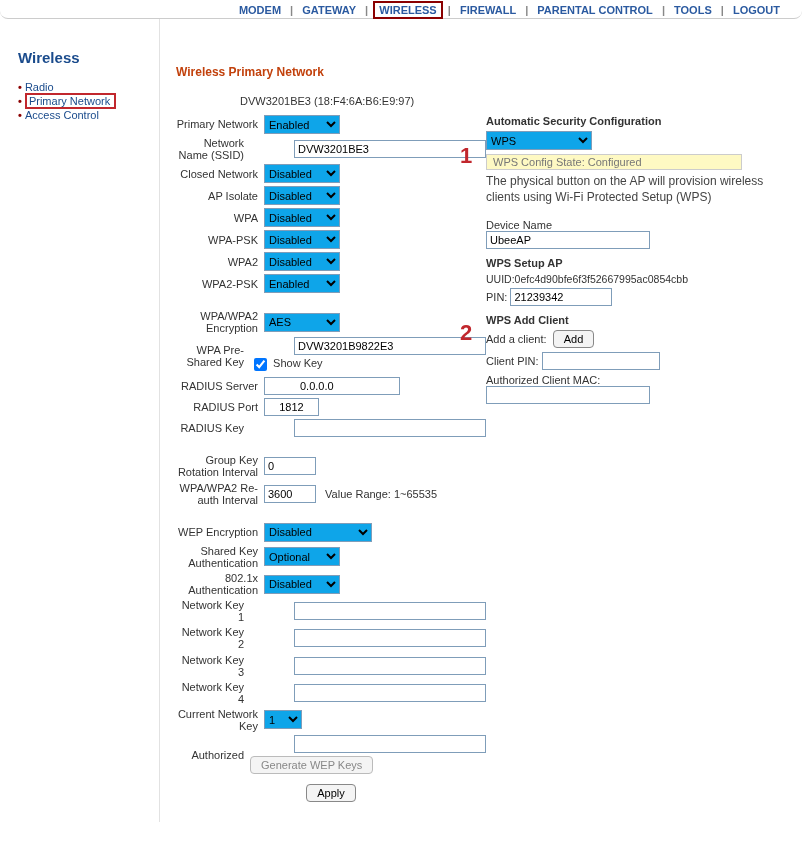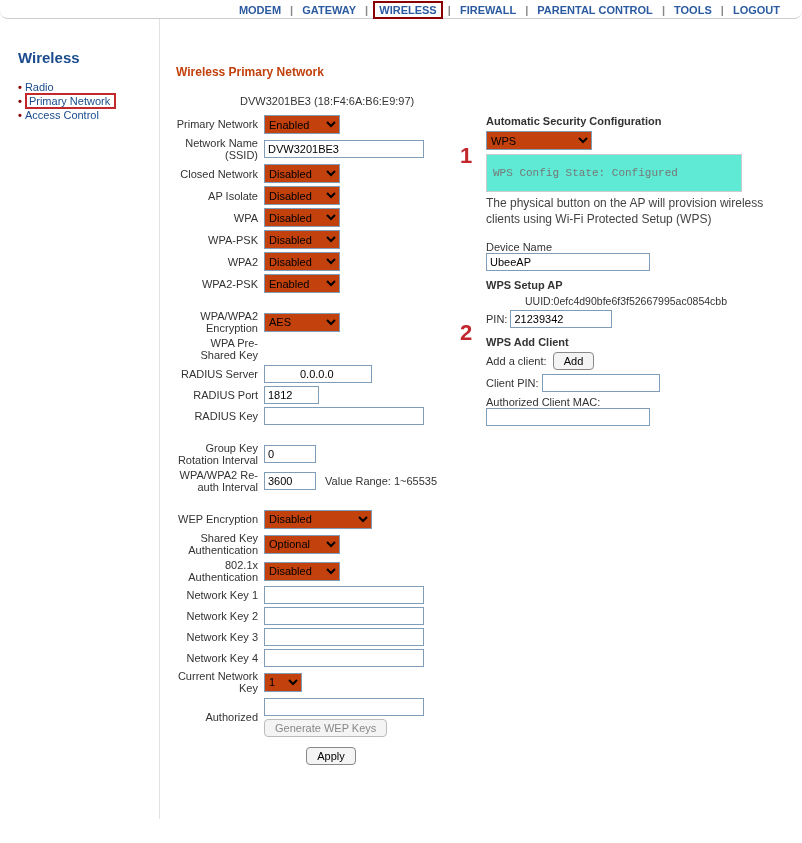--- a/index.html
+++ b/index.html
@@ -97,52 +97,51 @@
     width: 88px;
     text-align: right;
     padding-right: 6px;
     font-size: 11px;
     line-height: 1.1;
   }
   .row .ctl { }
   select {
     font-size: 11px;
     border: 1px solid #7f9db9;
-    background: #c2410c;
+    background: #0ea5e9;
     height: 19px;
   }
   select.w80 { width: 76px; }
   select.w110 { width: 108px; }
   input[type="text"] {
     font-size: 11px;
     border: 1px solid #7f9db9;
     height: 18px;
     padding: 1px 3px;
     background: #fff;
   }
-  input.w170 { width: 160px; }
-  input.w120 { width: 108px; padding-left: 35px; }
+  input.w170 { width: 192px; margin-left: 44px; }
+  input.w120 { width: 136px; padding-left: 35px; }
   input.w60 { width: 52px; }
-  input.w45 { width: 55px; }
+  input.w45 { width: 55px; text-align: center; }
   .chk { vertical-align: middle; }
   .sectionbreak { height: 14px; }
   .right-col .heading {
     font-weight: bold;
     font-size: 11px;
     margin-bottom: 4px;
   }
   .wps-box {
     border: 1px solid #ccc;
-    background: #5eead4;
+    background: #fef9c3;
     color: #777;
-    padding: 12px 6px;
+    padding: 1px 6px;
     width: 256px;
     font-size: 11px;
     margin: 4px 0;
-    font-family: Liberation Mono, monospace;
   }
   .right-col .note {
     font-size: 12px;
     color: #444;
     line-height: 1.3;
     margin-bottom: 14px;
   }
   .right-col input[type="text"] { width: 164px; }
   .btn {
     font-size: 11px;
@@ -156,21 +155,21 @@
     position: absolute;
     color: #c1272d;
     font-weight: bold;
     font-size: 22px;
     font-family: Arial, sans-serif;
   }
   .relwrap { position: relative; }
   .apply-row { text-align: center; width: 310px; margin-top: 10px; }
   .hint { font-size: 11px; margin-left: 6px; }
   .rsep { height: 8px; }
-  .uuid { font-size: 10.5px; word-break: break-all; text-align: center; }
+  .uuid { font-size: 10.5px; word-break: break-all; }
 </style>
 </head>
 <body>
 
 <div class="topbar">
   <a href="#">MODEM</a>
   <span class="sep">|</span>
   <a href="#">GATEWAY</a>
   <span class="sep">|</span>
   <a href="#" class="active">WIRELESS</a>
@@ -234,20 +233,25 @@
         </div>
 
         <div class="sectionbreak"></div>
 
         <div class="row">
           <label class="lbl">WPA/WPA2 Encryption</label>
           <div class="ctl"><select class="w80"><option>AES</option></select></div>
         </div>
         <div class="row">
           <label class="lbl">WPA Pre-Shared Key</label>
+          <div class="ctl">
+            <input type="text" class="w170" value="DVW3201B9822E3" style=""><br>
+            <input type="checkbox" class="chk" checked="" style="">
+            <span>Show Key</span>
+          </div>
         </div>
         <div class="row">
           <label class="lbl">RADIUS Server</label>
           <div class="ctl"><input type="text" class="w120" value="0.0.0.0" style=""></div>
         </div>
         <div class="row">
           <label class="lbl">RADIUS Port</label>
           <div class="ctl"><input type="text" class="w45" value="1812" style=""></div>
         </div>
         <div class="row">

